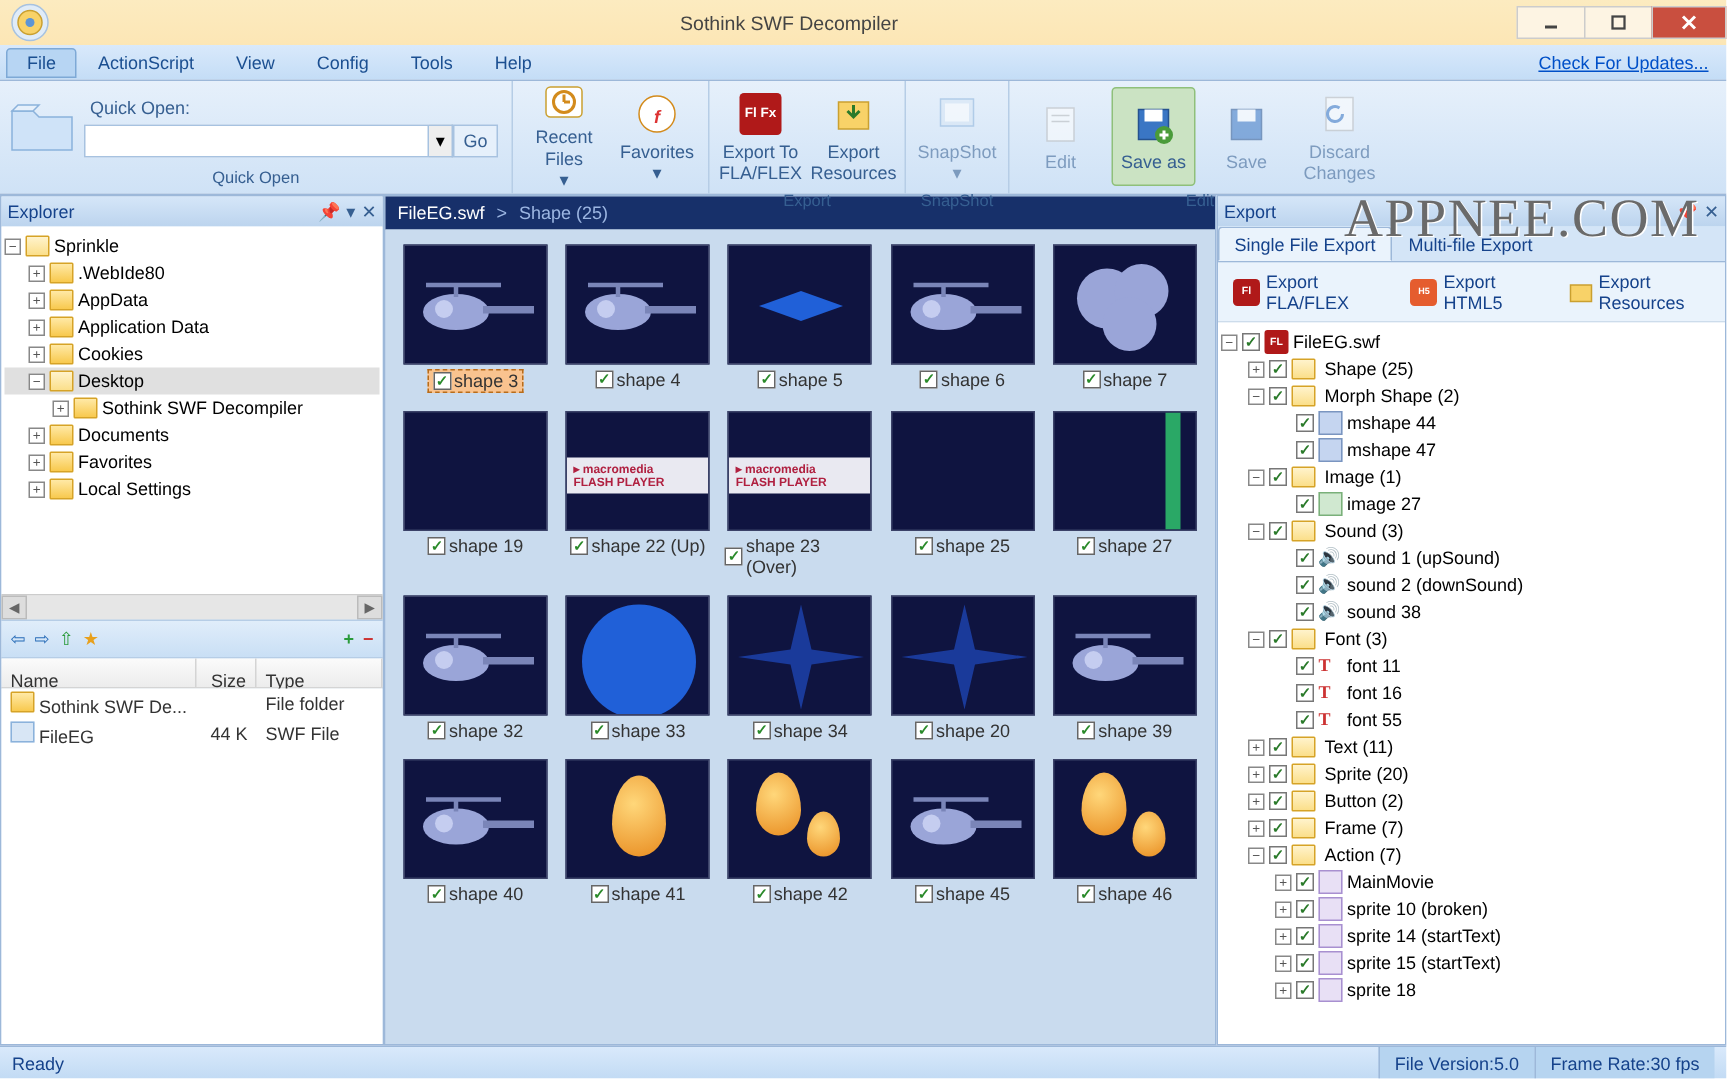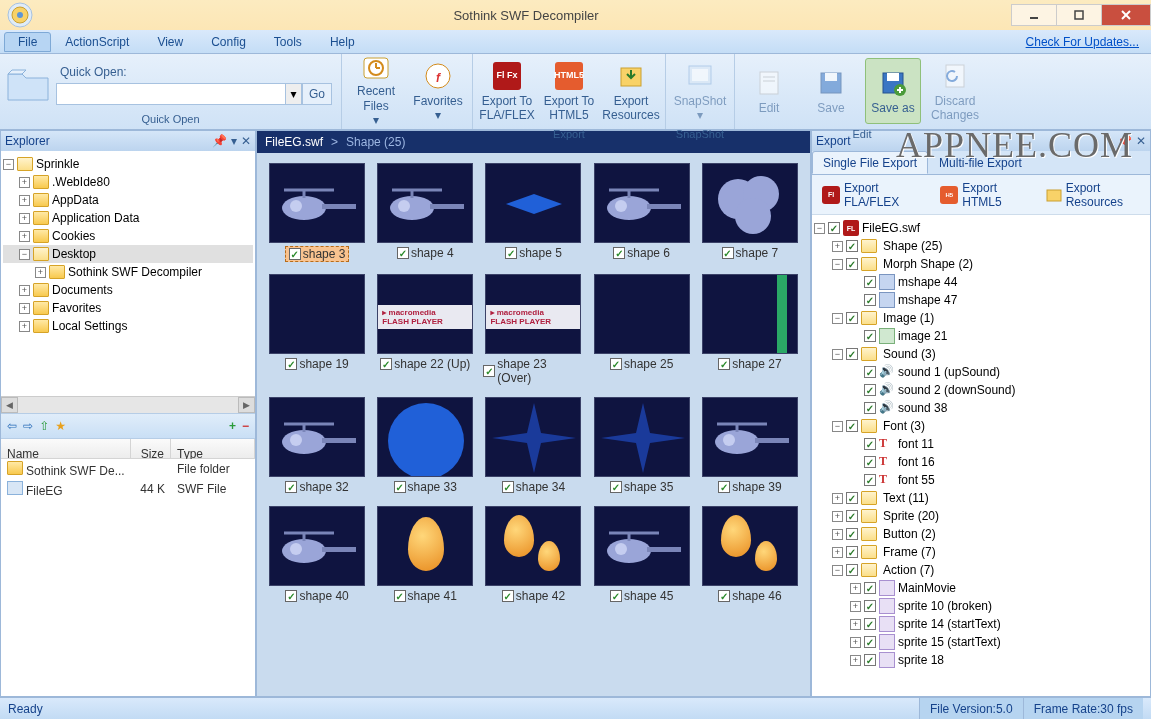--- a/index.html
+++ b/index.html
@@ -165,26 +165,20 @@
   <div class="ribbon-group">
     <div class="ribbon-body">
       <div class="rbtn">
           <div class="ico">
             <div class="ico-sq fl-FL">Fl Fx</div>
           </div>
           <span>Export To FLA/FLEX</span>
         </div>
       <div class="rbtn">
           <div class="ico">
-            <div class="ico-sq html5">HTML5</div>
-          </div>
-          <span>Export To HTML5</span>
-        </div>
-      <div class="rbtn">
-          <div class="ico">
             <svg width="28" height="28">
               <rect x="4" y="6" width="20" height="18" fill="#f8d268" stroke="#caa030"></rect>
               <path d="M14 8 v8 m-4 -4 l4 4 l4 -4" fill="none" stroke="#2a7a2a" stroke-width="2"></path>
             </svg>
           </div>
           <span>Export Resources</span>
         </div>
     </div>
     <div class="ribbon-label">Export</div>
   </div>
@@ -206,39 +200,39 @@
       <div class="rbtn dis">
           <div class="ico">
             <svg width="28" height="28">
               <rect x="5" y="3" width="18" height="22" fill="#fff" stroke="#bbb"></rect>
               <line x1="8" y1="8" x2="20" y2="8" stroke="#bbb"></line>
               <line x1="8" y1="12" x2="20" y2="12" stroke="#bbb"></line>
             </svg>
           </div>
           <span>Edit</span>
         </div>
-      <div class="rbtn dis">
-          <div class="ico">
-            <svg width="28" height="28">
-              <rect x="4" y="4" width="20" height="20" fill="#3a76c4" stroke="#25528f"></rect>
-              <rect x="8" y="4" width="12" height="8" fill="#fff"></rect>
-            </svg>
-          </div>
-          <span>Save</span>
-        </div>
       <div class="rbtn save">
           <div class="ico">
             <svg width="28" height="28">
               <rect x="4" y="4" width="20" height="20" fill="#3a76c4" stroke="#25528f"></rect>
               <rect x="8" y="4" width="12" height="8" fill="#fff"></rect>
               <circle cx="21" cy="21" r="6" fill="#4a9b3a"></circle>
               <path d="M18 21 h6 m-3 -3 v6" stroke="#fff" stroke-width="2"></path>
             </svg>
           </div>
           <span>Save as</span>
+        </div>
+      <div class="rbtn dis">
+          <div class="ico">
+            <svg width="28" height="28">
+              <rect x="4" y="4" width="20" height="20" fill="#3a76c4" stroke="#25528f"></rect>
+              <rect x="8" y="4" width="12" height="8" fill="#fff"></rect>
+            </svg>
+          </div>
+          <span>Save</span>
         </div>
       <div class="rbtn dis">
           <div class="ico">
             <svg width="28" height="28">
               <rect x="5" y="3" width="18" height="22" fill="#fff" stroke="#bbb"></rect>
               <path d="M16 14 a5 5 0 1 1 -2 -4" fill="none" stroke="#3a76c4" stroke-width="2"></path>
             </svg>
           </div>
           <span>Discard Changes</span>
         </div>
@@ -501,21 +495,21 @@
               <span class="chk2">✓</span>
               <span>shape 34</span>
             </div>
           </div>
           <div class="thumb">
             <div class="thumb-img"><svg width="96" height="80">
                 <polygon points="48,5 55,35 90,40 55,45 48,75 41,45 6,40 41,35" fill="#1a3a9a"></polygon>
               </svg></div>
       <div class="thumb-cap ">
               <span class="chk2">✓</span>
-              <span>shape 35</span>
+              <span>shape 20</span>
             </div>
           </div>
           <div class="thumb">
             <div class="thumb-img">
               <svg class="heli" viewBox="0 0 88 44">
                 <ellipse cx="30" cy="26" rx="22" ry="12" fill="#9aa5d8"></ellipse>
                 <rect x="48" y="22" width="34" height="5" fill="#7a85b8"></rect>
                 <line x1="10" y1="8" x2="60" y2="8" stroke="#7a85b8" stroke-width="3"></line>
                 <line x1="30" y1="8" x2="30" y2="16" stroke="#7a85b8" stroke-width="3"></line>
                 <circle cx="22" cy="24" r="6" fill="#c5cdf0"></circle>
@@ -658,21 +652,21 @@
           <span class="tree-exp">−</span>
           <span class="chk">✓</span>
           <span class="fld-ico fld open"></span>
           <span style="margin-left:3px">Image (1)</span>
         </div>
         <div class="tree-row">
           <span class="tree-spc" style="width:36px"></span>
           <span style="width:14px"></span>
           <span class="chk">✓</span>
           <span class="mini-ico" style="background:#d0e8d0;border:1px solid #7ab07a"></span>
-          <span style="margin-left:3px">image 21</span>
+          <span style="margin-left:3px">image 27</span>
         </div>
         <div class="tree-row">
           <span class="tree-spc" style="width:18px"></span>
           <span class="tree-exp">−</span>
           <span class="chk">✓</span>
           <span class="fld-ico fld open"></span>
           <span style="margin-left:3px">Sound (3)</span>
         </div>
         <div class="tree-row">
           <span class="tree-spc" style="width:36px"></span>

